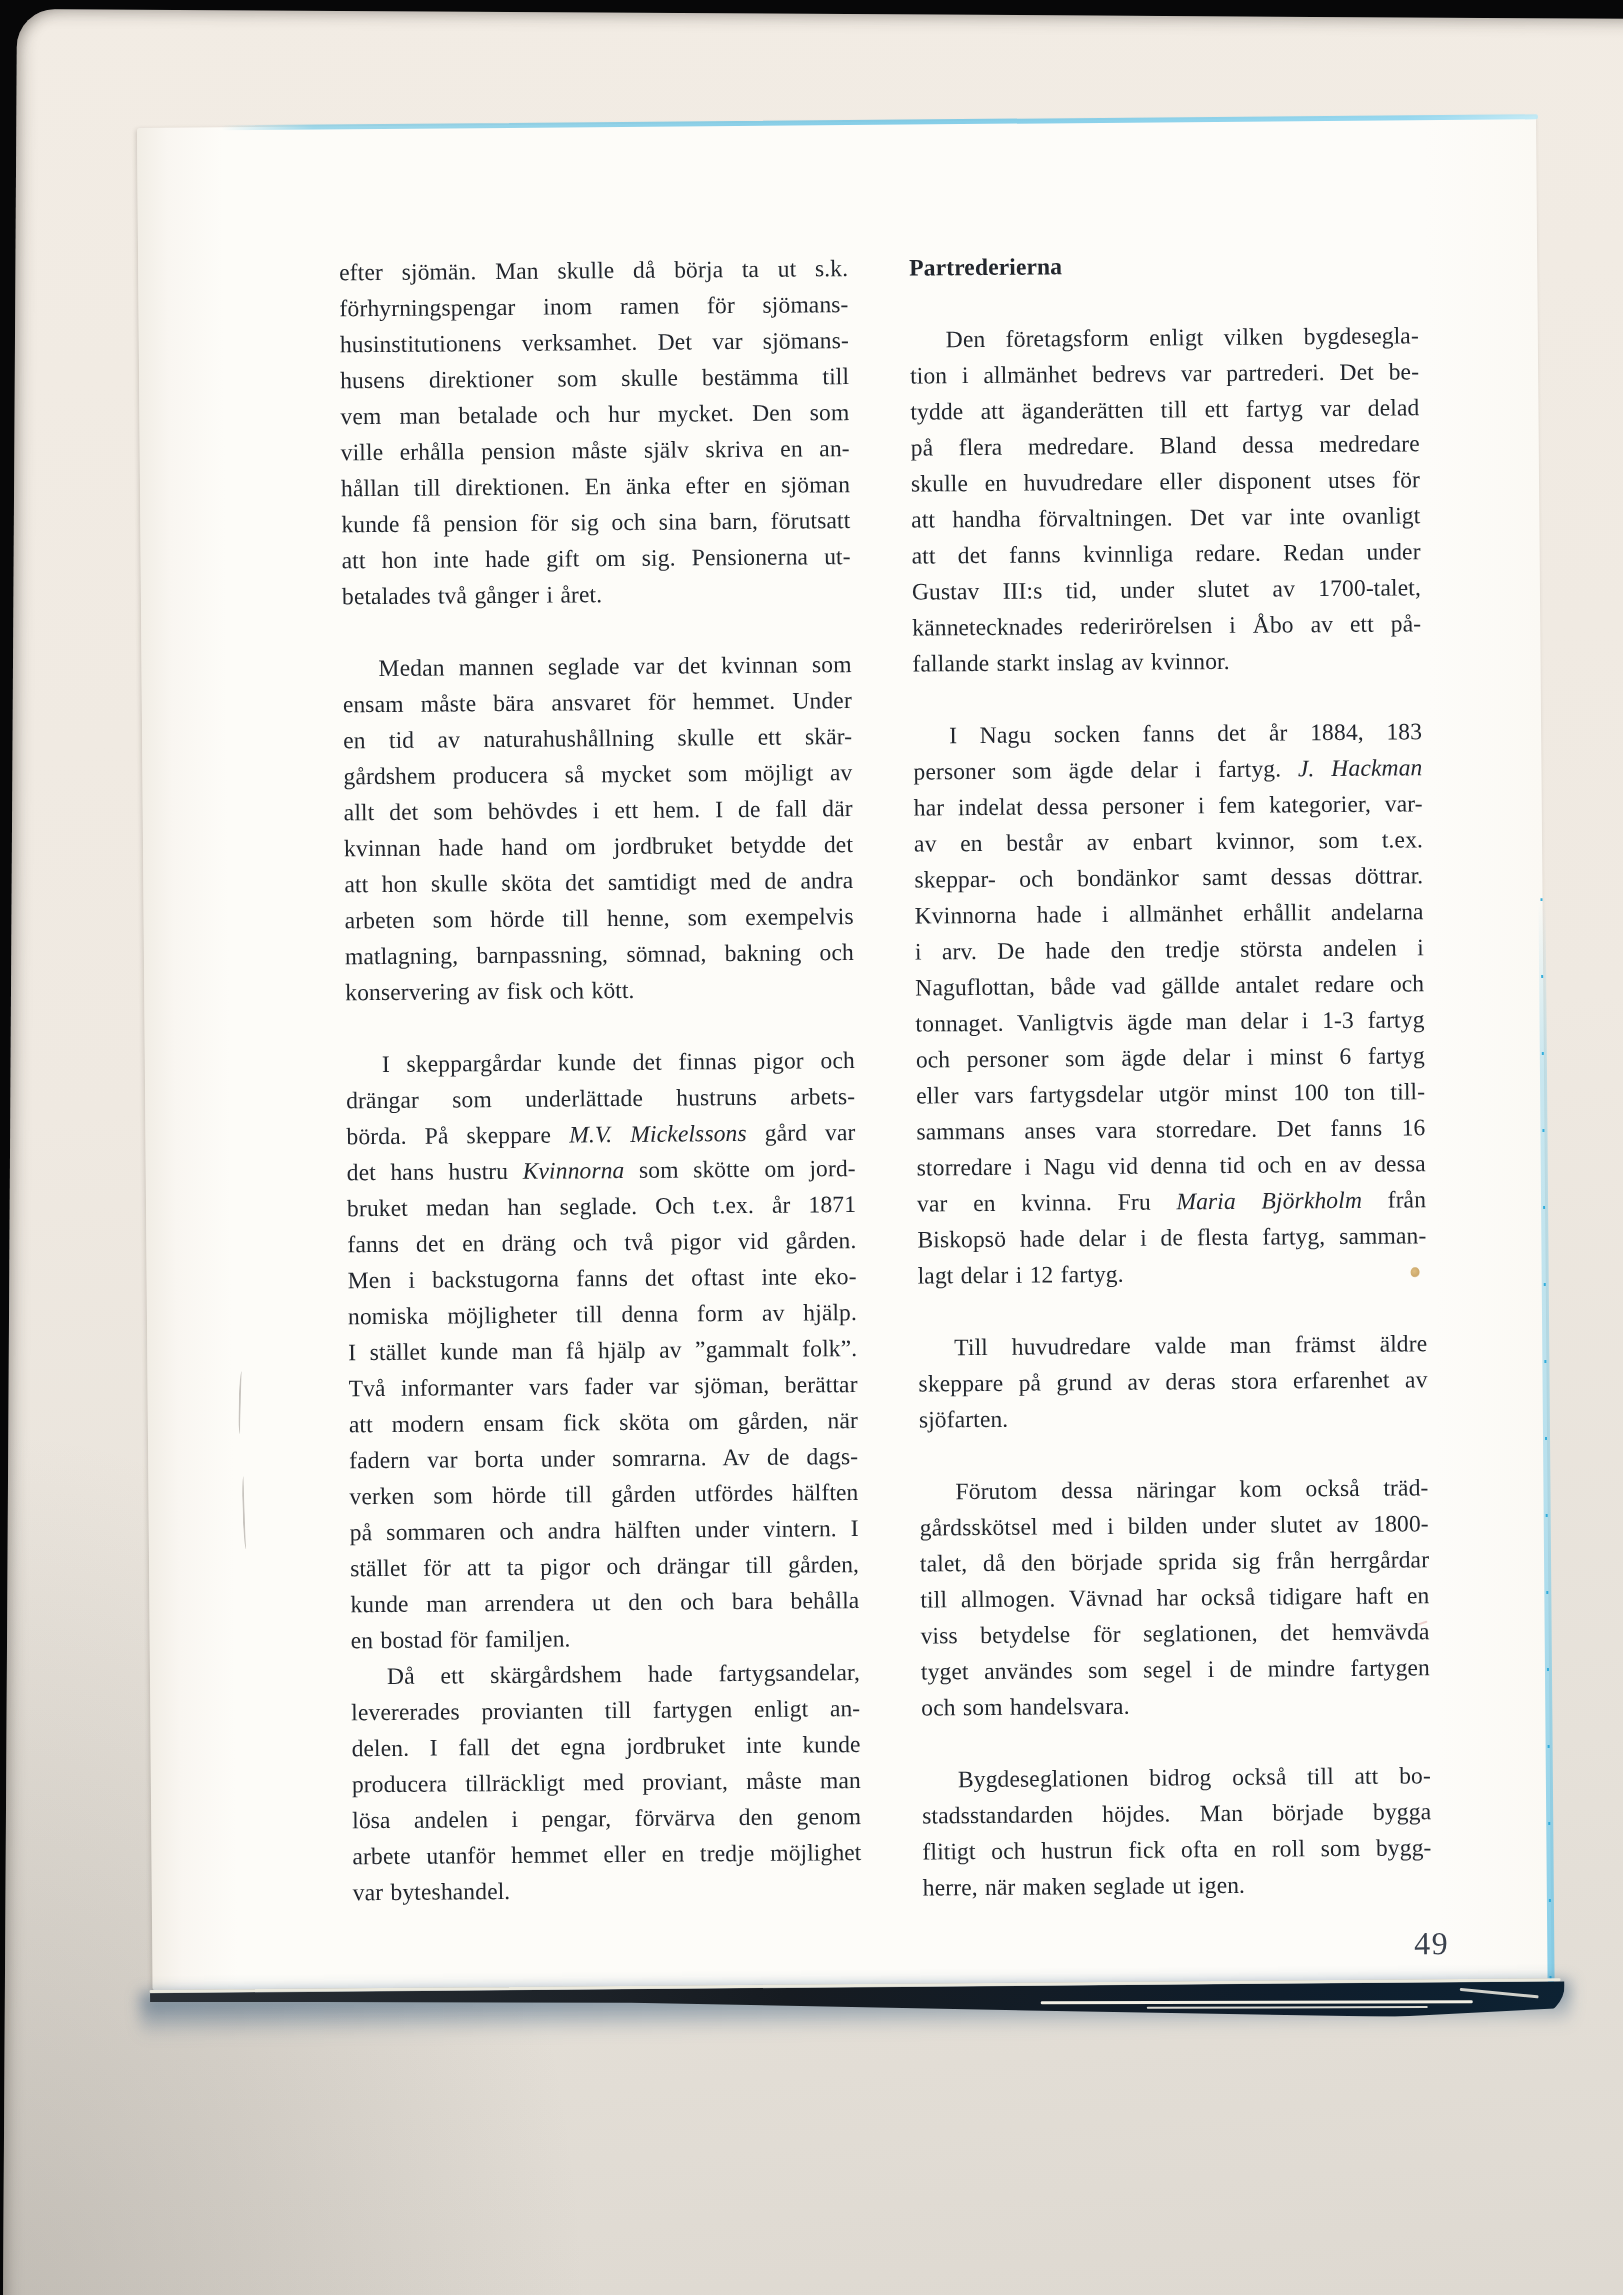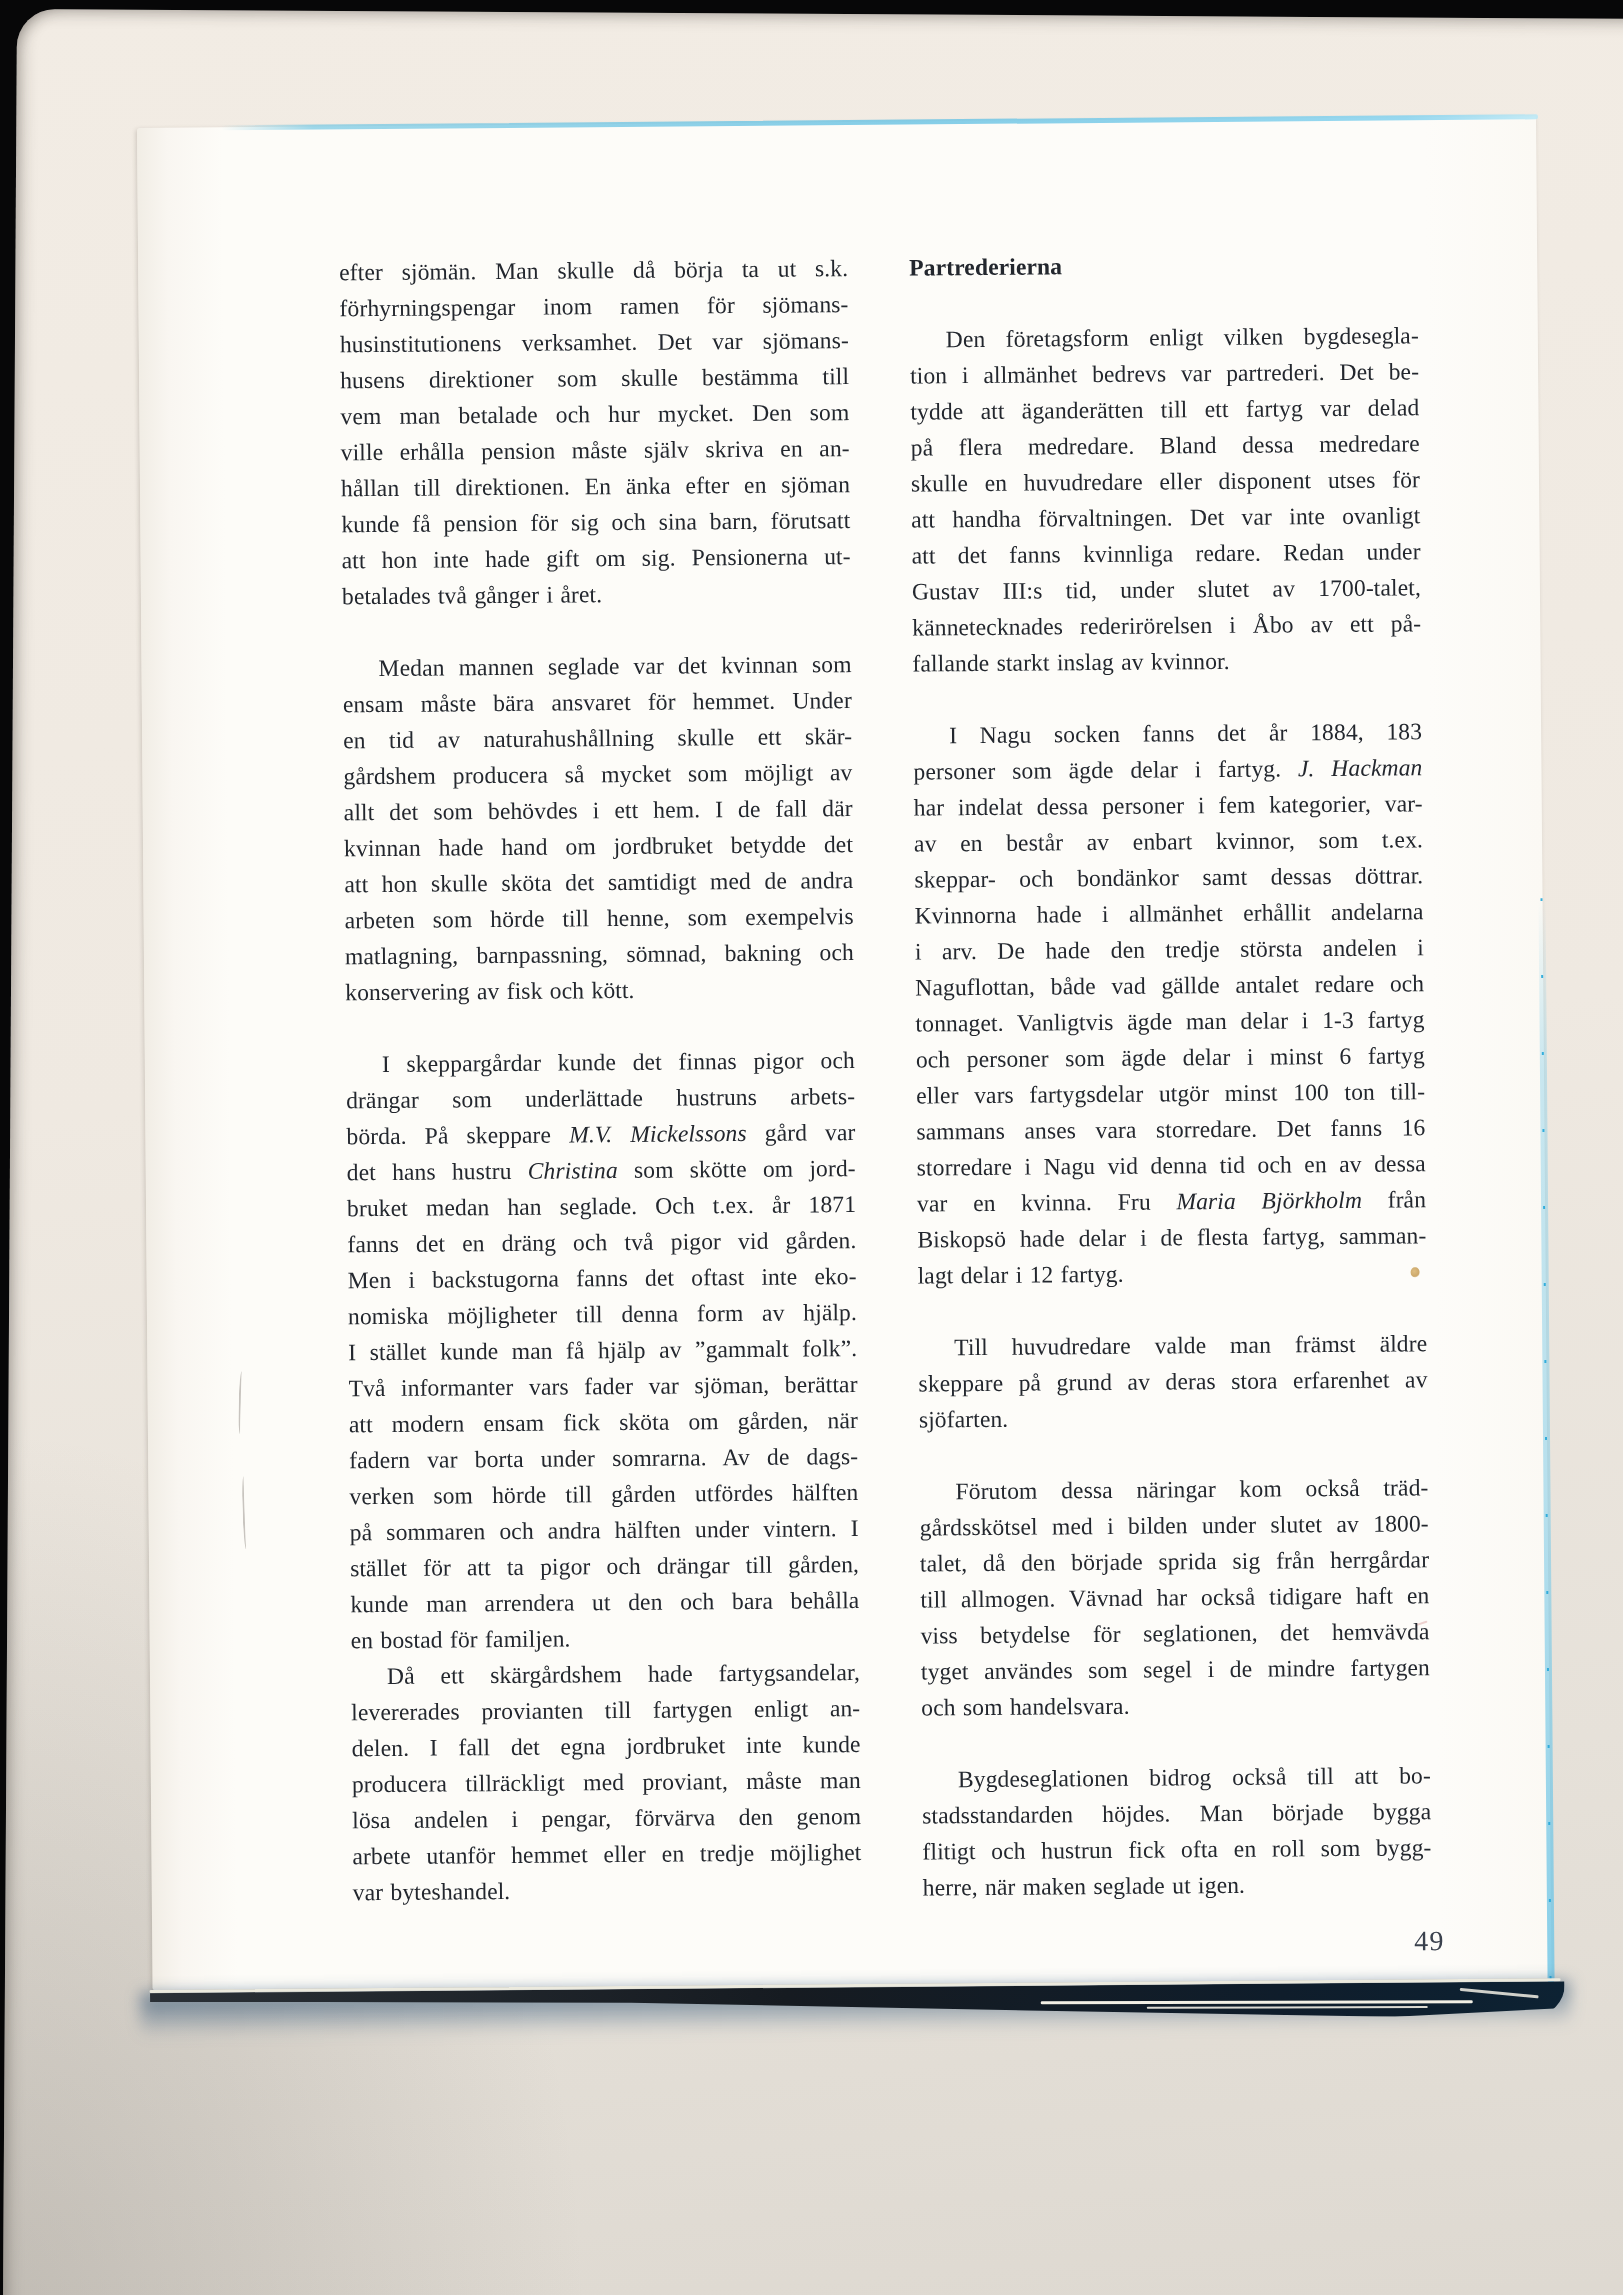--- a/index.html
+++ b/index.html
@@ -79,21 +79,21 @@
     font-size:23.6px;color:#23272e;word-spacing:1.3px;letter-spacing:0.1px;
   }
   .col.left{left:201px;}
   .col.right{left:771px;}
   .col-heading{line-height:36px;font-weight:bold;}
   .para{margin:0;}
   .para .line{line-height:36px;text-align:justify;text-align-last:justify;}
   .para .line.last{text-align-last:left;}
   .para.indent .line:first-child{text-indent:36px;}
   .gap1{margin-top:36px;}
-  .pageno{position:absolute;left:1262px;top:1808px;font-size:28px;color:#3a414d;letter-spacing:1.3px;}
+  .pageno{position:absolute;left:1262px;top:1808px;font-size:32px;color:#3a414d;letter-spacing:1.3px;}
 </style>
 </head>
 <body>
 
 <div class="mat">
   <div class="mat-dark"></div>
 </div>
 
 <div class="page">
   <div class="toptint"></div>
@@ -137,21 +137,21 @@
         <div class="line">kvinnan hade hand om jordbruket betydde det</div>
         <div class="line">att hon skulle sköta det samtidigt med de andra</div>
         <div class="line">arbeten som hörde till henne, som exempelvis</div>
         <div class="line">matlagning, barnpassning, sömnad, bakning och</div>
         <div class="line last">konservering av fisk och kött.</div>
       </div>
       <div class="para indent gap1">
         <div class="line">I skeppargårdar kunde det finnas pigor och</div>
         <div class="line">drängar som underlättade hustruns arbets-</div>
         <div class="line">börda. På skeppare <i>M.V. Mickelssons</i> gård var</div>
-        <div class="line">det hans hustru <i>Christina</i> som skötte om jord-</div>
+        <div class="line">det hans hustru <i>Kvinnorna</i> som skötte om jord-</div>
         <div class="line">bruket medan han seglade. Och t.ex. år 1871</div>
         <div class="line">fanns det en dräng och två pigor vid gården.</div>
         <div class="line">Men i backstugorna fanns det oftast inte eko-</div>
         <div class="line">nomiska möjligheter till denna form av hjälp.</div>
         <div class="line">I stället kunde man få hjälp av ”gammalt folk”.</div>
         <div class="line">Två informanter vars fader var sjöman, berättar</div>
         <div class="line">att modern ensam fick sköta om gården, när</div>
         <div class="line">fadern var borta under somrarna. Av de dags-</div>
         <div class="line">verken som hörde till gården utfördes hälften</div>
         <div class="line">på sommaren och andra hälften under vintern. I</div>

